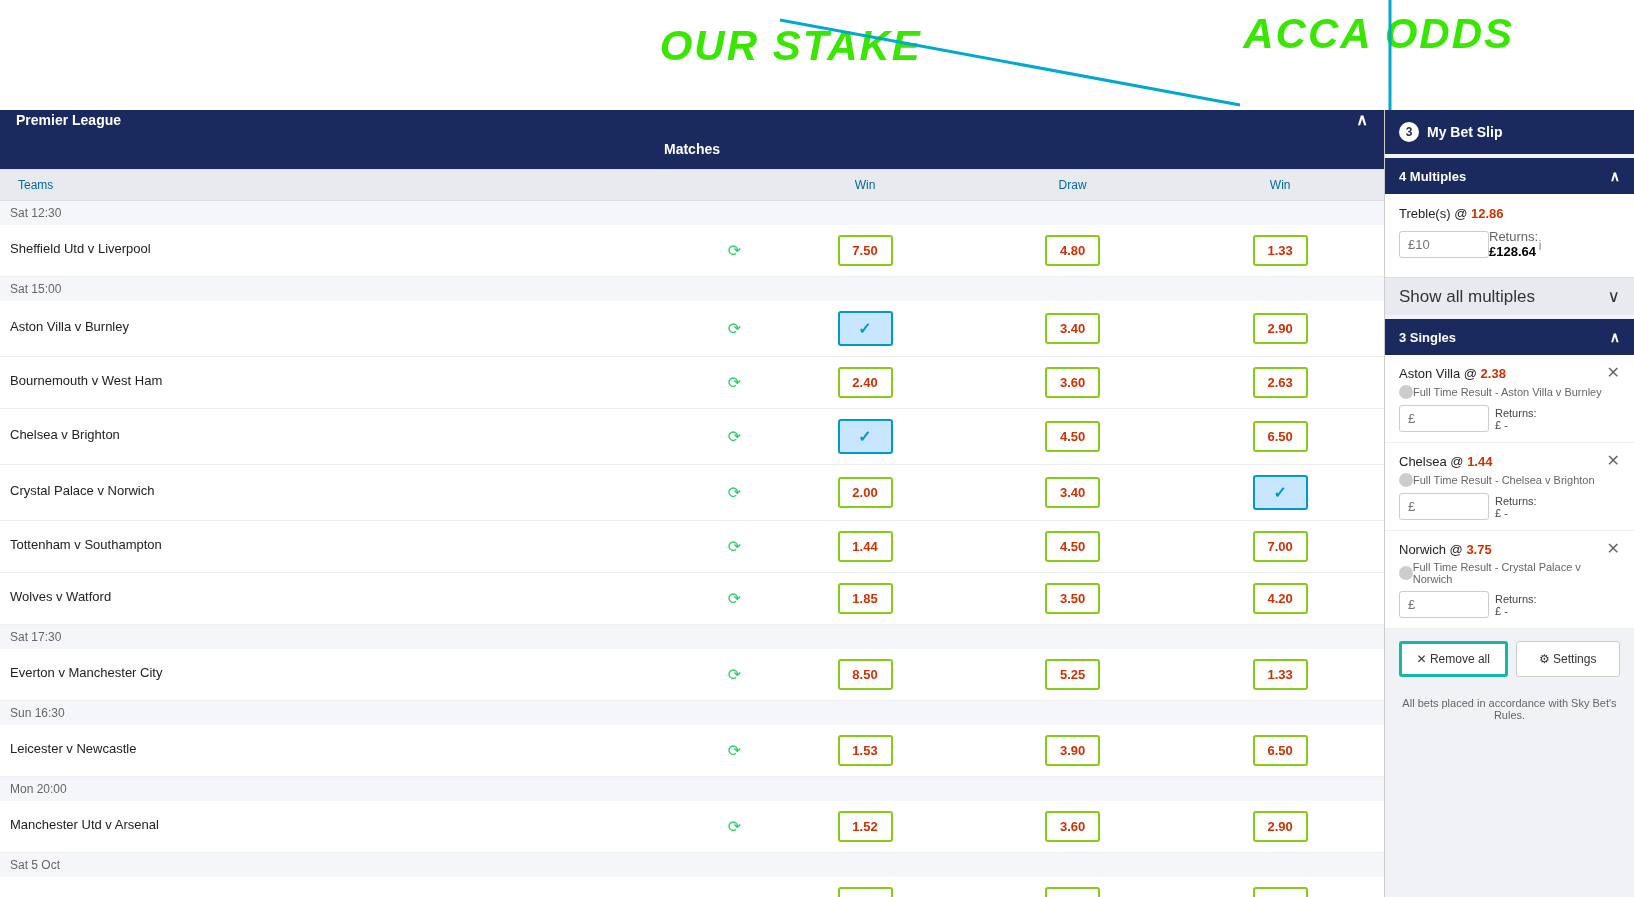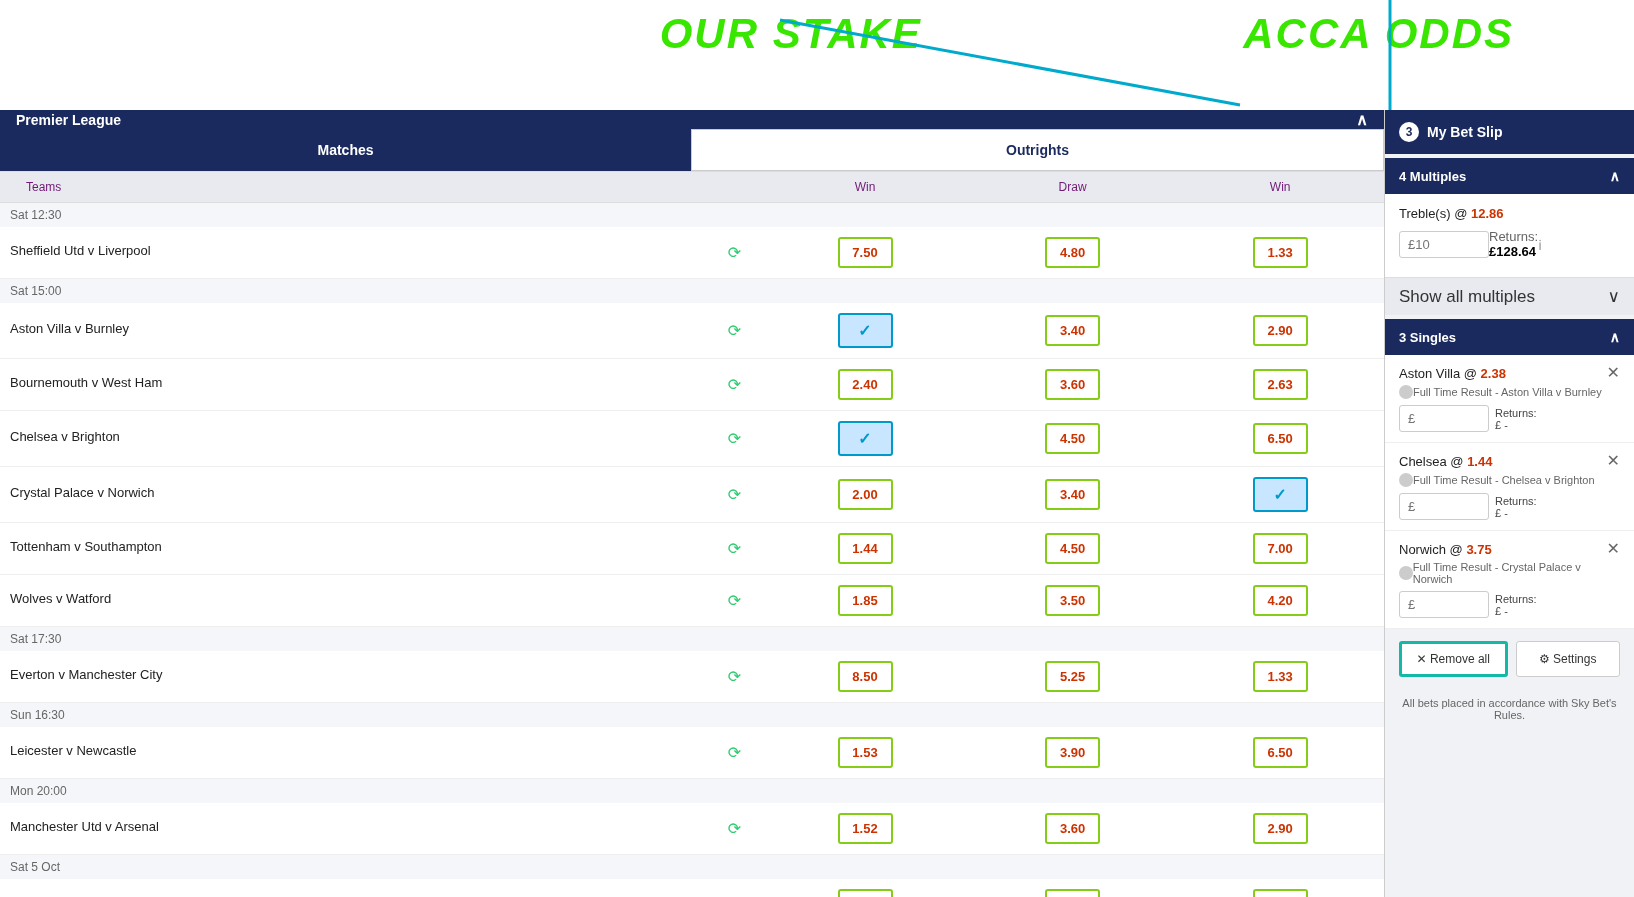--- a/index.html
+++ b/index.html
@@ -14,21 +14,21 @@
       background: #fff;
       position: relative;
       display: flex;
       align-items: flex-end;
       padding-bottom: 5px;
     }
     .annotation-our-stake {
       position: absolute;
       left: 50%;
       transform: translateX(-60%);
-      top: 10px;
+      top: 22px;
       font-size: 42px;
       font-weight: 900;
       color: #39e600;
       letter-spacing: 2px;
       font-style: italic;
     }
     .annotation-acca-odds {
       position: absolute;
       right: 120px;
       top: 10px;
@@ -90,23 +90,23 @@
 
     
     .odds-table {
       width: 100%;
       border-collapse: collapse;
     }
     .col-header-row {
       background: #e8eaf0;
     }
     .col-header-row th {
-      padding: 8px 26px;
+      padding: 8px 18px;
       text-align: left;
-      color: #701a75;
+      color: #0369a1;
       font-weight: normal;
       font-size: 12px;
       border-bottom: 1px solid #ddd;
     }
     .col-header-row th.right { text-align: center; }
 
     .time-row td {
       background: #f5f6fa;
       color: #666;
       font-size: 12px;
@@ -355,21 +355,20 @@
 
     <div class="main-panel">
 
       <div class="league-header">
         <span>Premier League</span>
         <span class="league-header-chevron">∧</span>
       </div>
 
       <div class="tab-row">
         <button class="tab-btn active">Matches</button>
-        <button class="tab-btn inactive">Outrights</button>
       </div>
 
       <table class="odds-table">
         <thead>
           <tr class="col-header-row">
             <th style="width:55%">Teams</th>
             <th class="right" style="width:15%">Win</th>
             <th class="right" style="width:15%">Draw</th>
             <th class="right" style="width:15%">Win</th>
           </tr>

